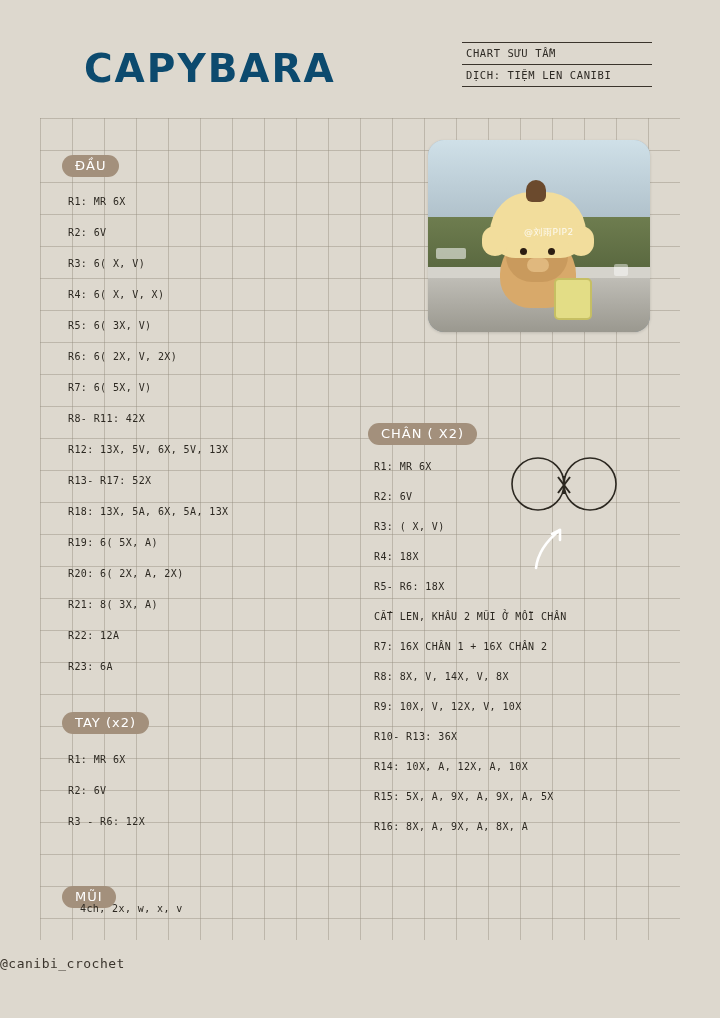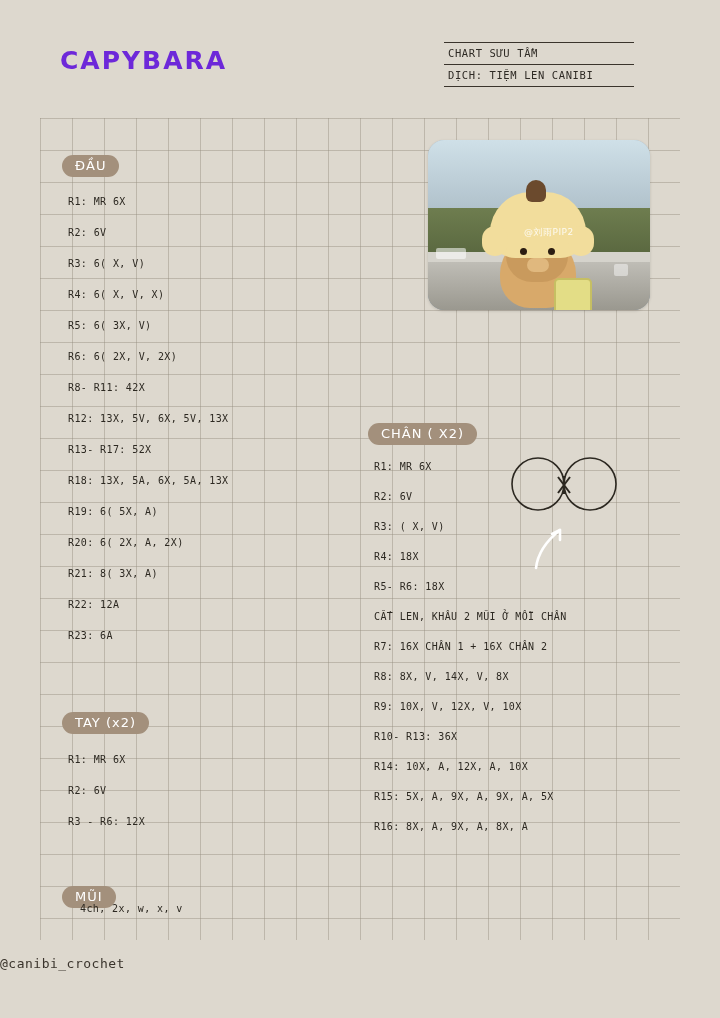--- a/index.html
+++ b/index.html
@@ -16,31 +16,31 @@
     position: relative;
   }
   .page {
     position: absolute;
     inset: 0;
   }
 
   
   .title {
     position: absolute;
-    left: 60px;
+    left: 84px;
     top: 46px;
     font-family: "DejaVu Sans", sans-serif;
     font-weight: bold;
-    font-size: 25px;
+    font-size: 39px;
     letter-spacing: 2px;
-    color: #6d28d9;
+    color: #0c4a6e;
   }
   .credit-box {
     position: absolute;
-    left: 444px;
+    left: 462px;
     top: 42px;
     width: 190px;
     font-size: 10.5px;
     letter-spacing: 0.6px;
     color: #2e2a24;
   }
   .credit-line {
     border-top: 1.3px solid #3a342c;
     padding: 4px 2px 5px 4px;
   }
@@ -88,21 +88,21 @@
     white-space: normal;
     line-height: 30px;
   }
 
   
   .photo {
     position: absolute;
     left: 428px;
     top: 140px;
     width: 222px;
-    height: 170px;
+    height: 192px;
     border-radius: 16px;
     overflow: hidden;
     background: linear-gradient(#9fb3c4, #7e8f9c);
     box-shadow: 0 1px 3px rgba(0,0,0,0.15);
   }
   .ph-sky {
     position: absolute; left: 0; top: 0; width: 100%; height: 44%;
     background: linear-gradient(#cfe0e8, #aebfc9);
   }
   .ph-land {
@@ -222,20 +222,21 @@
   <div class="grid-panel"></div>
 
   <div class="tag" style="left:62px; top:155px;">ĐẦU</div>
   <div class="lines" style="left:68px; top:186px; width:330px;">
     <div>R1: MR 6X</div>
     <div>R2: 6V</div>
     <div>R3: 6( X, V)</div>
     <div>R4: 6( X, V, X)</div>
     <div>R5: 6( 3X, V)</div>
     <div>R6: 6( 2X, V, 2X)</div>
+    <div>R7: 6( 5X, V)</div>
     <div>R8- R11: 42X</div>
     <div>R12: 13X, 5V, 6X, 5V, 13X</div>
     <div>R13- R17: 52X</div>
     <div>R18: 13X, 5A, 6X, 5A, 13X</div>
     <div>R19: 6( 5X, A)</div>
     <div>R20: 6( 2X, A, 2X)</div>
     <div>R21: 8( 3X, A)</div>
     <div>R22:  12A</div>
     <div>R23: 6A</div>
   </div>

